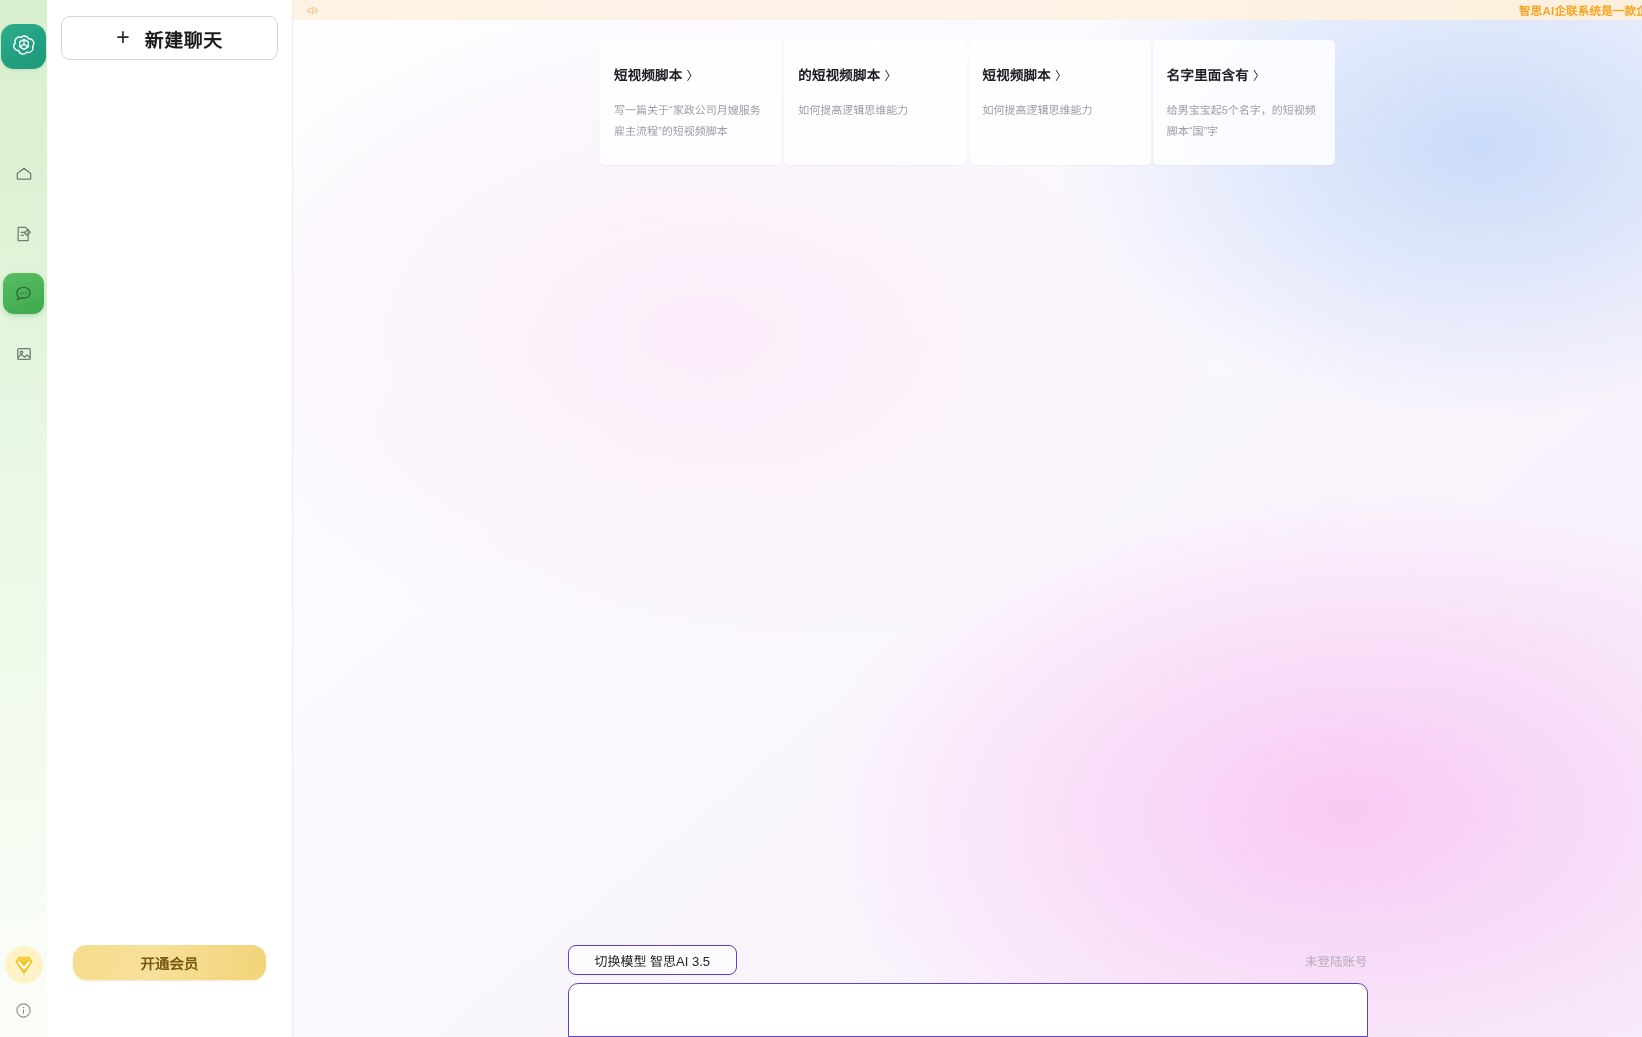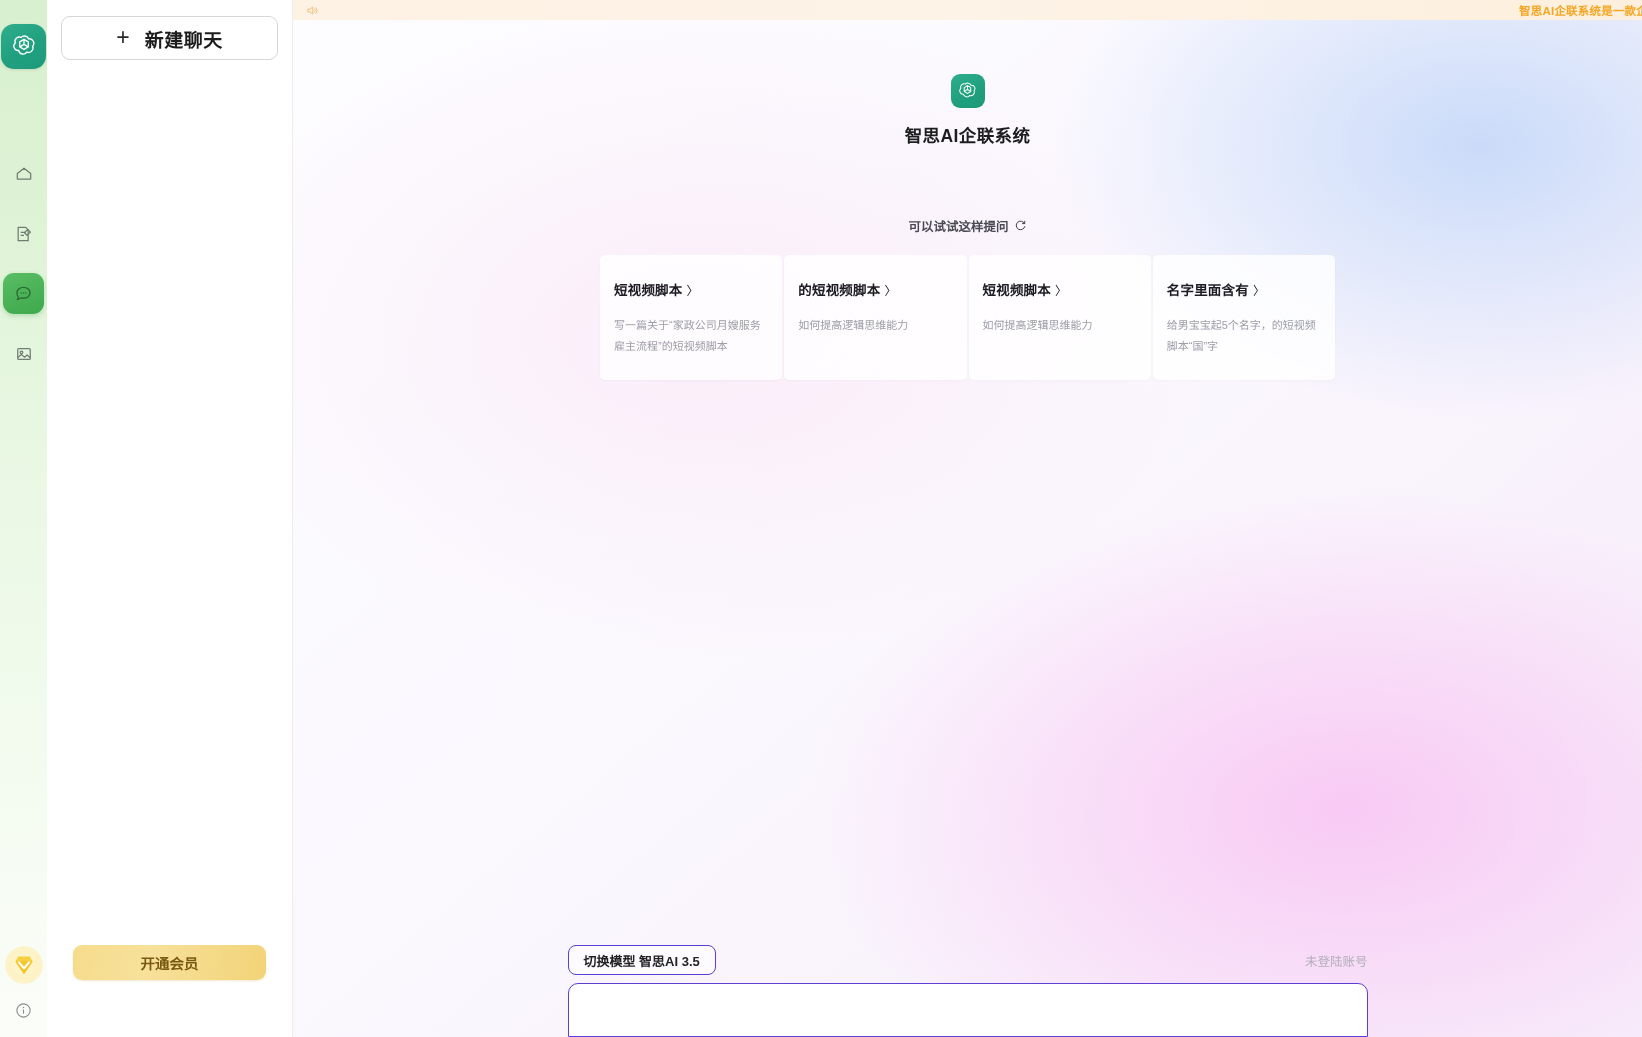--- a/index.html
+++ b/index.html
@@ -66,21 +66,21 @@
     cursor:pointer;
   }
   .new-chat .plus { font-size:23px; color:#262626; font-weight:300; line-height:1; margin-top:-2px; }
   .new-chat .nc-label { font-size:19px; font-weight:700; color:#1c1c1c; letter-spacing:.5px;text-align:center; }
   .side-list { padding:10px 0; }
 
   .vip-btn {
     position:absolute; left:0; right:0; bottom:57px;
     margin:0 26px;
     height:35px;
-    border-radius:9px;
+    border-radius:14px;
     background:linear-gradient(100deg,#f5dc8d 0%,#f7e09a 40%,#f2d377 100%);
     color:#7a5a13;
     font-size:14.5px; font-weight:700;
     display:flex; align-items:center; justify-content:center;
     cursor:pointer;
     box-shadow:0 1px 2px rgba(200,165,70,.25);
   }
 
   
   .main {
@@ -158,22 +158,22 @@
     width:800px; margin:0 auto;
     display:flex; align-items:center; justify-content:space-between;
     padding-bottom:8px;
   }
   .model-switch {
     height:30px;
     border:1.6px solid #5b3fd6;
     border-radius:8px;
     background:rgba(255,255,255,.55);
     display:flex; align-items:center;
-    padding:0 15px;
-    font-size:13px; color:#232326; font-weight:700;
+    padding:0 26px;
+    font-size:13px; color:#232326; font-weight:400;
     cursor:pointer;
   }
   .login-state { font-size:12.5px; color:#b4aebc;margin-left:20px; }
   .input-box {
     width:800px; margin:0 auto;
     height:54px;
     border:1.8px solid #5b3fd6;
     border-radius:10px 10px 0 0;
     background:#ffffff;
     padding:10px 14px;
@@ -269,40 +269,20 @@
       <span class="notice-ic">
         <svg width="13" height="13" viewBox="0 0 24 24" fill="none" stroke="currentColor" stroke-width="1.7" stroke-linejoin="round" stroke-linecap="round">
           <path d="M4 9.5h3.4L12.5 5.5v13L7.4 14.5H4z"></path>
           <path d="M16 9.2a4 4 0 010 5.6"></path>
           <path d="M18.6 7a7.2 7.2 0 010 10"></path>
         </svg>
       </span>
       <span class="notice-txt">智思AI企联系统是一款企</span>
     </div>
 
-    <div class="hero">
-      <div class="hero-logo">
-        <svg width="23" height="23" viewBox="0 0 24 24" fill="none" stroke="#ffffff" stroke-width="1.05">
-          <path d="M12 3.2c1.9 0 3.2 1.2 3.6 2.3 1.6-.3 3.1.5 3.8 1.8.8 1.4.5 3-.5 4 .6 1.4.3 3-.8 4-1 1-2.6 1.3-3.9.8-.8 1.2-2.2 1.8-3.6 1.5-1.5-.3-2.6-1.4-2.9-2.8-1.5.1-2.9-.7-3.5-2-.7-1.4-.3-3 .8-4-.5-1.4-.1-3 1-3.9 1-.9 2.5-1.1 3.7-.6.6-.7 1.4-1.1 2.3-1.1z"></path>
-          <path d="M8.6 7.9l3.4-2 3.4 2v4l-3.4 2-3.4-2z"></path>
-          <path d="M12 5.9v4m0 0l3.4 2m-3.4-2l-3.4 2"></path>
-        </svg>
-      </div>
-      <div class="hero-title">智思AI企联系统</div>
-
-      <div class="hint">
-        <span>可以试试这样提问</span>
-        <span class="hint-refresh">
-          <svg width="13" height="13" viewBox="0 0 24 24" fill="none" stroke="currentColor" stroke-width="1.8" stroke-linecap="round">
-            <path d="M19.3 8.2A8 8 0 1019.9 14"></path>
-            <path d="M19.9 4.3v4.2h-4.2"></path>
-          </svg>
-        </span>
-      </div>
-    </div>
 
     <div class="cards">
 
       <div class="card">
         <div class="card-head">
           <span>短视频脚本</span>
           <span class="card-chev">〉</span>
         </div>
         <div class="card-desc">写一篇关于“家政公司月嫂服务雇主流程”的短视频脚本</div>
       </div>

